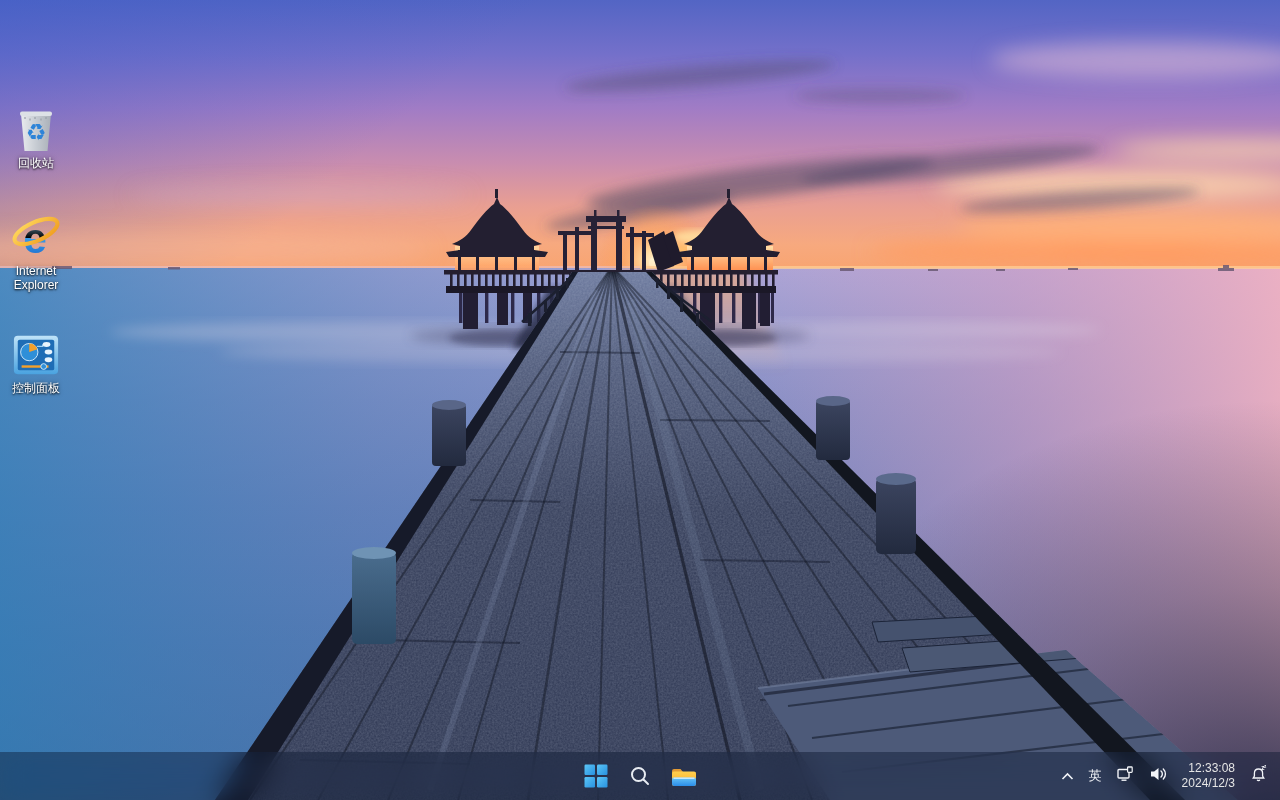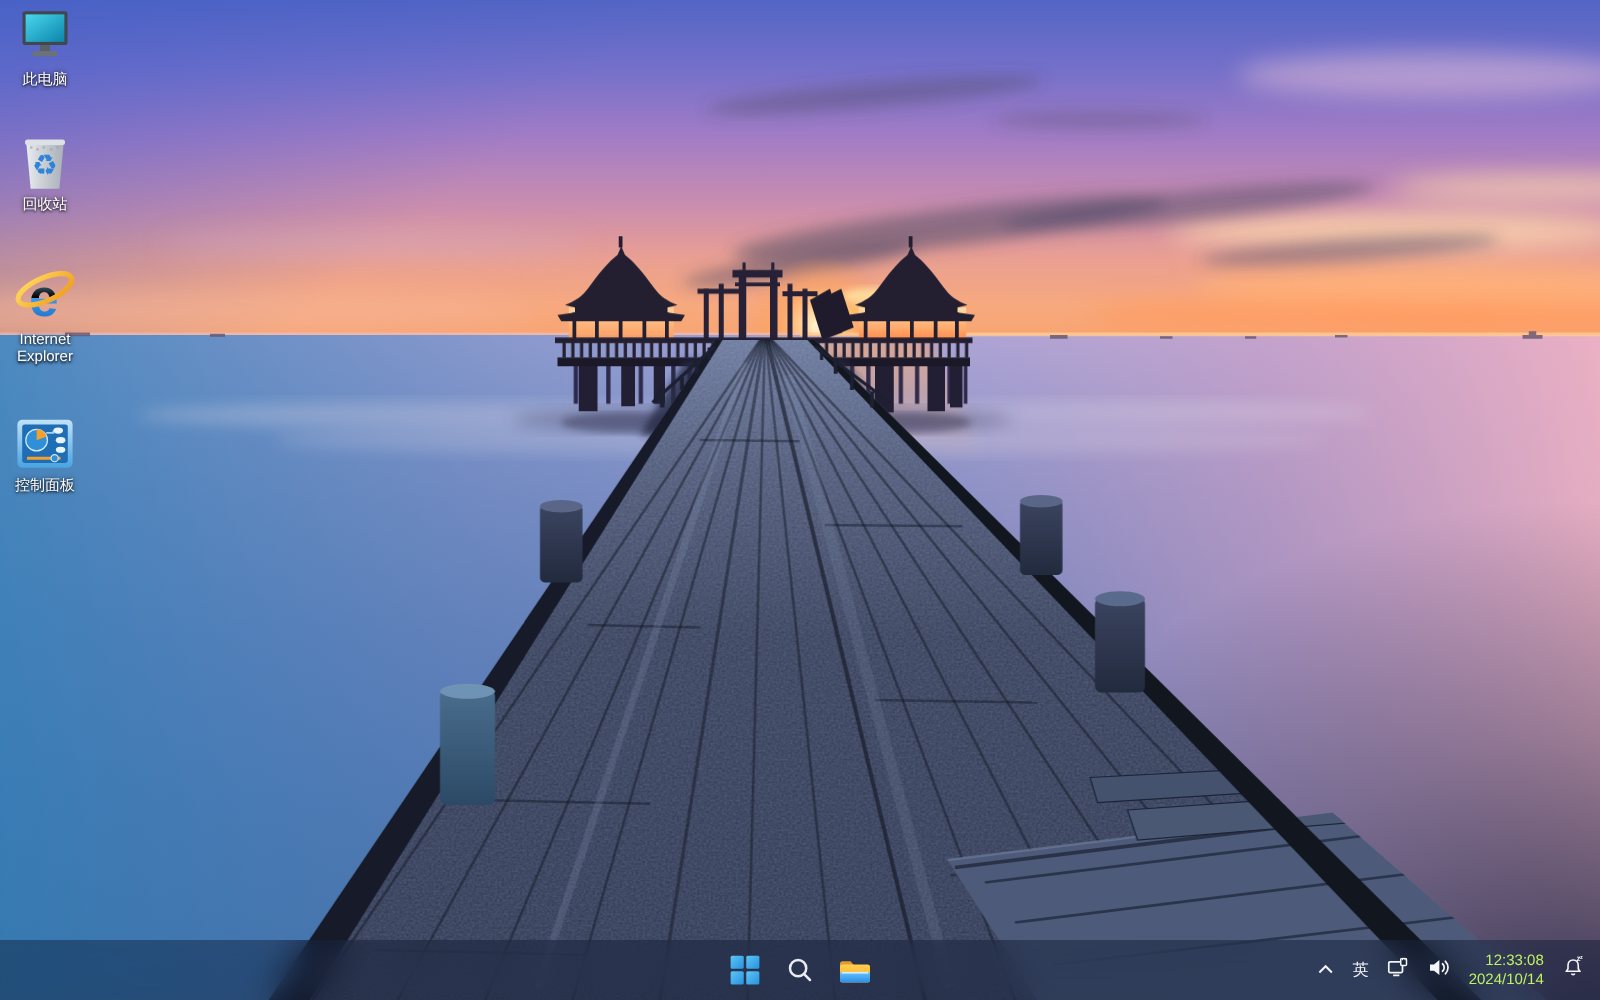--- a/index.html
+++ b/index.html
@@ -18,21 +18,21 @@
   
   .taskbar{position:absolute;left:0;right:0;bottom:0;height:48px;
            background:rgba(16,26,48,.45);backdrop-filter:blur(14px) saturate(1.15);}
   .tb-center{position:absolute;left:50%;top:0;transform:translateX(-50%);height:48px;
              display:flex;align-items:center;}
   .tb-btn{width:44px;height:44px;margin:0;display:flex;align-items:center;justify-content:center;
           border-radius:6px;}
   .tray{position:absolute;right:0;top:0;height:48px;display:flex;align-items:center;
         padding-right:12px;gap:15px;color:#f2f4f8;}
   .tray .ime{font-size:13px;}
-  .clock{text-align:right;font-size:12px;line-height:1.28;color:#bef264;}
+  .clock{text-align:right;font-size:12px;line-height:1.28;color:#e5e5e5;}
 </style>
 </head>
 <body>
 
 <div class="screen">
 
   <div class="wallpaper">
   <svg viewBox="0 0 1280 800" preserveAspectRatio="none">
     <defs>
       <linearGradient id="sky" x1="0" y1="0" x2="0" y2="1">
@@ -300,37 +300,20 @@
       <rect x="816" y="400" width="34" height="60" rx="4" fill="url(#boll)"></rect>
       <ellipse cx="833" cy="401" rx="17" ry="5" fill="#596688"></ellipse>
       <rect x="352" y="552" width="44" height="92" rx="5" fill="url(#bollT)"></rect>
       <ellipse cx="374" cy="553" rx="22" ry="6" fill="#6f93b4"></ellipse>
       <rect x="876" y="478" width="40" height="76" rx="5" fill="url(#boll)"></rect>
       <ellipse cx="896" cy="479" rx="20" ry="6" fill="#5a6a8c"></ellipse>
     </g>
   </svg>
   </div>
 
-  <div class="desk-icon" style="top:6px">
-    <div class="glyph">
-      <svg width="48" height="48" viewBox="0 0 48 48">
-        <defs>
-            <linearGradient id="scr" x1="0" y1="0" x2="1" y2="1">
-          <stop offset="0" stop-color="#49d6ec"></stop>
-              <stop offset="1" stop-color="#0c85ac"></stop>
-            </linearGradient>
-          </defs>
-        <rect x="6" y="3" width="36" height="27" rx="2" fill="#40474e"></rect>
-        <rect x="8.5" y="5.5" width="31" height="22" fill="url(#scr)"></rect>
-        <rect x="20" y="30" width="8" height="5" fill="#596066"></rect>
-        <rect x="14" y="35" width="20" height="4" rx="1.5" fill="#6b7278"></rect>
-      </svg>
-    </div>
-    <div class="lbl">此电脑</div>
-  </div>
 
   <div class="desk-icon" style="top:106px">
     <div class="glyph">
       <svg width="48" height="48" viewBox="0 0 48 48">
         <defs>
             <linearGradient id="bin" x1="0" y1="0" x2="1" y2="0">
           <stop offset="0" stop-color="#e9ebee"></stop>
               <stop offset=".5" stop-color="#c7ccd3"></stop>
           <stop offset="1" stop-color="#aab0b8"></stop>
             </linearGradient>
@@ -456,21 +439,21 @@
       </div>
       <div>
         <svg width="18" height="16" viewBox="0 0 18 16">
           <path d="M2,5.5 h3.2 L9.5,2 v12 L5.2,10.5 H2 Z" fill="#f2f4f8"></path>
           <path d="M12,5 a4,4 0 0 1 0,6" fill="none" stroke="#f2f4f8" stroke-width="1.4" stroke-linecap="round"></path>
           <path d="M14.3,3 a7,7 0 0 1 0,10" fill="none" stroke="#f2f4f8" stroke-width="1.4" stroke-linecap="round"></path>
         </svg>
       </div>
       <div class="clock">
         <div>12:33:08</div>
-        <div>2024/10/14</div>
+        <div>2024/12/3</div>
       </div>
       <div>
         <svg width="18" height="19" viewBox="0 0 18 19">
           <path d="M8.5,4 C5.8,4 4.4,6 4.4,8.3 V11 L3.2,13 H13.8 L12.6,11 V8.3 C12.6,6 11.2,4 8.5,4 Z" fill="none" stroke="#f2f4f8" stroke-width="1.3"></path>
           <path d="M7.2,14.8 a1.4,1.4 0 0 0 2.6,0" fill="none" stroke="#f2f4f8" stroke-width="1.3"></path>
           <text x="11.2" y="5.2" font-size="6.5" font-weight="bold" fill="#f2f4f8" font-family="Liberation Sans, sans-serif">z</text>
           <text x="14" y="3.4" font-size="4.5" font-weight="bold" fill="#f2f4f8" font-family="Liberation Sans, sans-serif">z</text>
         </svg>
       </div>
     </div>

